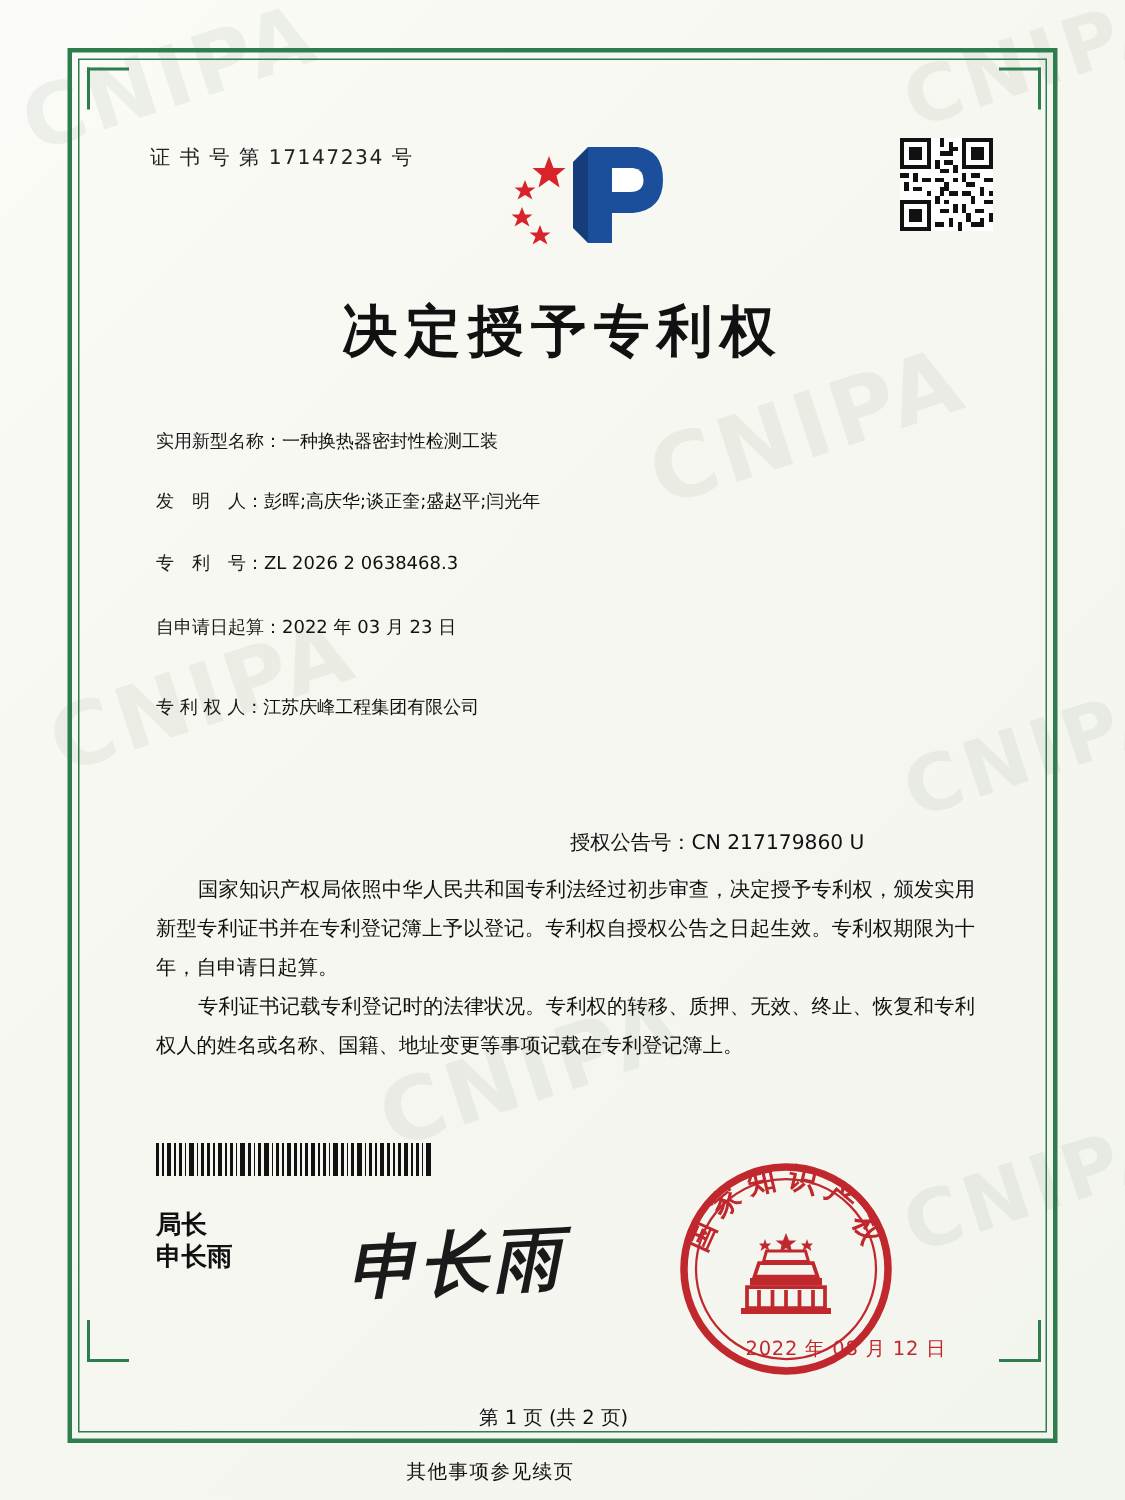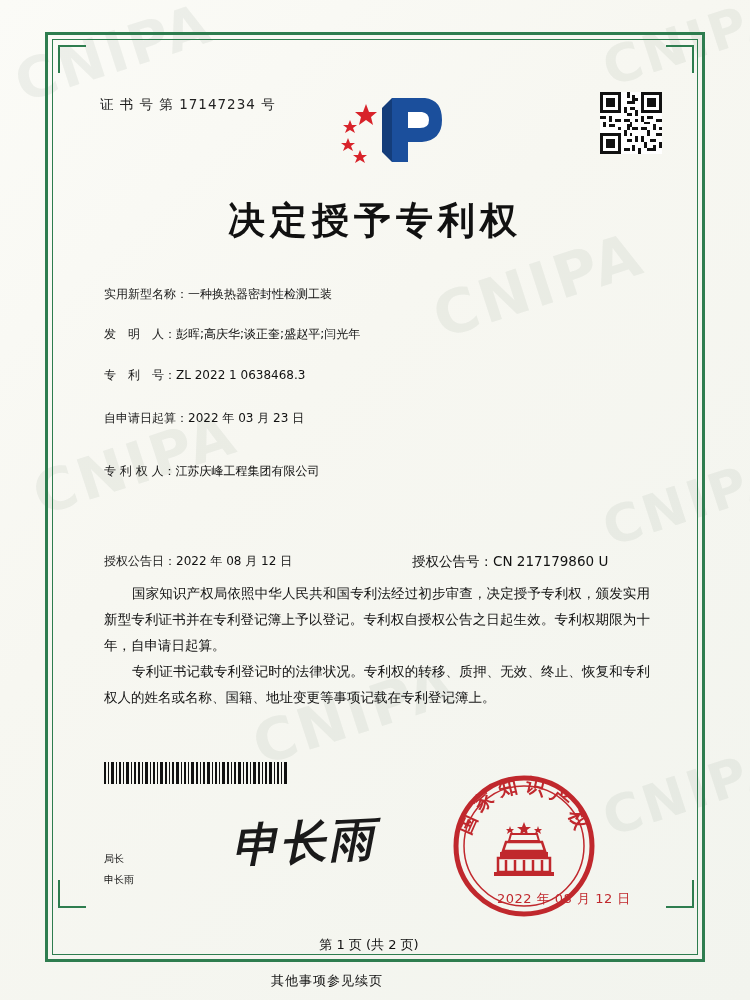--- a/index.html
+++ b/index.html
@@ -119,21 +119,21 @@
   }
   .f1 { top: 286px; }
   .f2 { top: 326px; }
   .f3 { top: 367px; }
   .f4 { top: 410px; }
   .f5 { top: 463px; }
   .f6 { top: 511px; }
   .f7 { top: 553px; }
   .f7b {
     position: absolute;
-    left: 412px;
+    left: 380px;
     top: 553px;
     font-size: 13.5px;
     color: #111;
     white-space: nowrap;
   }
 
   
   .para {
     position: absolute;
     left: 104px;
@@ -154,24 +154,25 @@
     left: 104px;
     top: 762px;
     width: 186px;
     height: 22px;
   }
 
   
   .sig-label {
     position: absolute;
     left: 104px;
-    top: 848px;
-    font-size: 10px;
+    top: 807px;
+    font-size: 17px;
     line-height: 21px;
     color: #111;
+    font-weight: bold;
   }
   .sig-script {
     position: absolute;
     left: 232px;
     top: 812px;
     font-size: 46px;
     color: #1a1a1a;
     font-family: "DejaVu Serif", "Liberation Serif", serif;
     font-style: italic;
     font-weight: bold;
@@ -316,30 +317,27 @@
 
   <div class="title">决定授予专利权</div>
 
   <div class="field f1">
     <span class="lbl">实用新型名称：</span><span class="val">一种换热器密封性检测工装</span>
   </div>
   <div class="field f2">
     <span class="lbl">发　明　人：</span><span class="val">彭晖;高庆华;谈正奎;盛赵平;闫光年</span>
   </div>
   <div class="field f3">
-    <span class="lbl">专　利　号：</span><span class="val">ZL 2022 1 0638468.3</span>
+    <span class="lbl">专　利　号：</span><span class="val">ZL 2026 2 0638468.3</span>
   </div>
   <div class="field f4">
     <span class="lbl">自申请日起算：</span><span class="val">2022 年 03 月 23 日</span>
   </div>
   <div class="field f5">
     <span class="lbl">专 利 权 人：</span><span class="val">江苏庆峰工程集团有限公司</span>
-  </div>
-  <div class="field f7">
-    <span class="lbl">授权公告日：</span><span class="val">2022 年 08 月 12 日</span>
   </div>
   <div class="f7b">
     <span class="lbl">授权公告号：</span><span class="val">CN 217179860 U</span>
   </div>
 
   <div class="para p1">国家知识产权局依照中华人民共和国专利法经过初步审查，决定授予专利权，颁发实用新型专利证书并在专利登记簿上予以登记。专利权自授权公告之日起生效。专利权期限为十年，自申请日起算。</div>
   <div class="para p2">专利证书记载专利登记时的法律状况。专利权的转移、质押、无效、终止、恢复和专利权人的姓名或名称、国籍、地址变更等事项记载在专利登记簿上。</div>
 
   <svg class="barcode" viewBox="0 0 186 22" shape-rendering="crispEdges">
     <rect width="186" height="22" fill="transparent"></rect>

